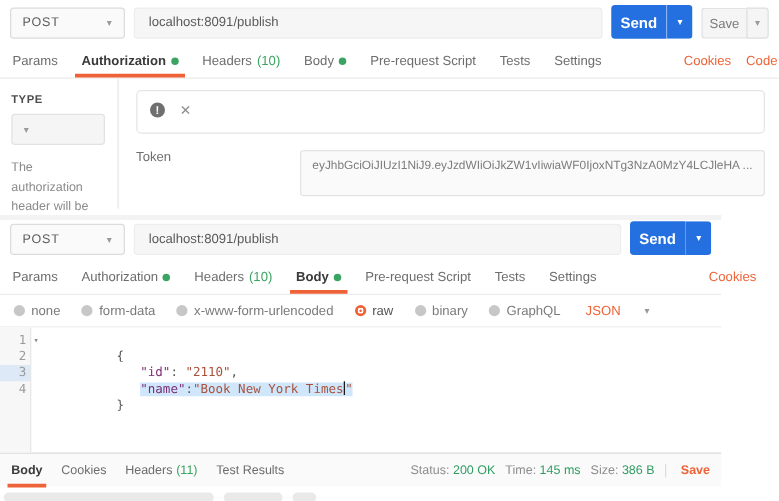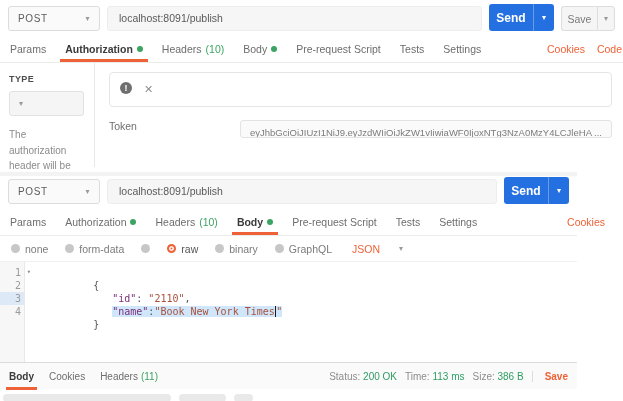--- a/index.html
+++ b/index.html
@@ -60,21 +60,21 @@
   .help-text{margin-top:11px;font-size:10px;line-height:1.55;color:#8b8b8b;}
   .right-col{flex:1;padding:9px 11px 0 14px;}
   .warning-box{border:1px solid #e5e5e5;border-radius:4px;background:#fff;display:flex;gap:8px;
     padding:8px 10px;font-size:10px;line-height:1.55;color:#6f6f6f;align-items:flex-start;}
   .info-icon{flex:none;width:12px;height:12px;border-radius:50%;background:#6f6f6f;color:#fff;font-size:9px;
     font-weight:bold;text-align:center;line-height:12px;margin-top:1px;}
   .warning-text{flex:1;}
   .close-x{color:#8f8f8f;font-size:11px;cursor:pointer;margin-left:4px;}
   .token-row{display:flex;align-items:flex-start;margin-top:13px;font-size:10.5px;}
   .token-label{width:131px;color:#6f6f6f;}
-  .token-input{flex:1;height:18px;background:#fafafa;border:1px solid #e3e3e3;border-radius:3px;
+  .token-input{flex:1;height:37px;background:#fafafa;border:1px solid #e3e3e3;border-radius:3px;
     padding:0 9px;font-size:9.5px;color:#7c7c7c;line-height:23px;white-space:nowrap;overflow:hidden;text-overflow:ellipsis;}
 
   
   .top-strip{height:4px;background:#f3f3f3;}
   .radio-row{display:flex;align-items:center;height:26px;padding:0 11px;gap:17px;font-size:10.5px;
     color:#7b7b7b;border-bottom:1px solid #f0f0f0;white-space:nowrap;}
   .radio-item{display:flex;align-items:center;gap:5px;cursor:pointer;}
   .radio-circle{width:9px;height:9px;border-radius:50%;background:#c7c7c7;display:inline-block;}
   .radio-item.selected .radio-circle{background:#fff;border:2px solid var(--orange);box-shadow:inset 0 0 0 1.5px #fff;
     background:var(--orange);}
@@ -229,20 +229,21 @@
       <span class="radio-item">
         <span class="radio-circle"></span>
         <span>none</span>
       </span>
       <span class="radio-item">
         <span class="radio-circle"></span>
         <span>form-data</span>
       </span>
       <span class="radio-item">
         <span class="radio-circle"></span>
+        <span>x-www-form-urlencoded</span>
       </span>
       <span class="radio-item selected">
         <span class="radio-circle"></span>
         <span>raw</span>
       </span>
       <span class="radio-item">
         <span class="radio-circle"></span>
         <span>binary</span>
       </span>
       <span class="radio-item">
@@ -280,28 +281,29 @@
       </div>
     </div>
 
     <div class="response-bar">
       <span class="rtab active">Body</span>
       <span class="rtab">Cookies</span>
       <span class="rtab">
         <span>Headers</span>
         <span class="count">(11)</span>
       </span>
+      <span class="rtab">Test Results</span>
       <span class="status-group">
         <span class="stat">
           <span class="lbl">Status:</span>
           <span class="val">200 OK</span>
         </span>
         <span class="stat">
           <span class="lbl">Time:</span>
-          <span class="val">113 ms</span>
+          <span class="val">145 ms</span>
         </span>
         <span class="stat">
           <span class="lbl">Size:</span>
           <span class="val">386 B</span>
         </span>
         <span class="save-response">Save</span>
       </span>
     </div>
   </div>
 

